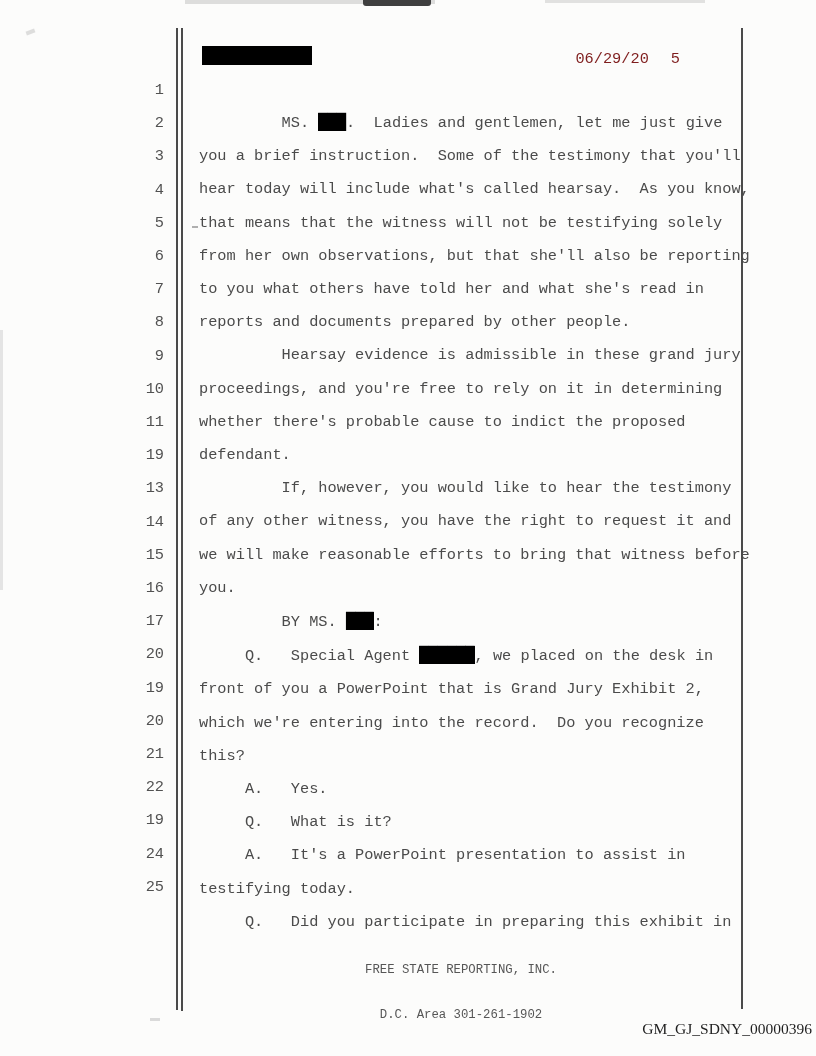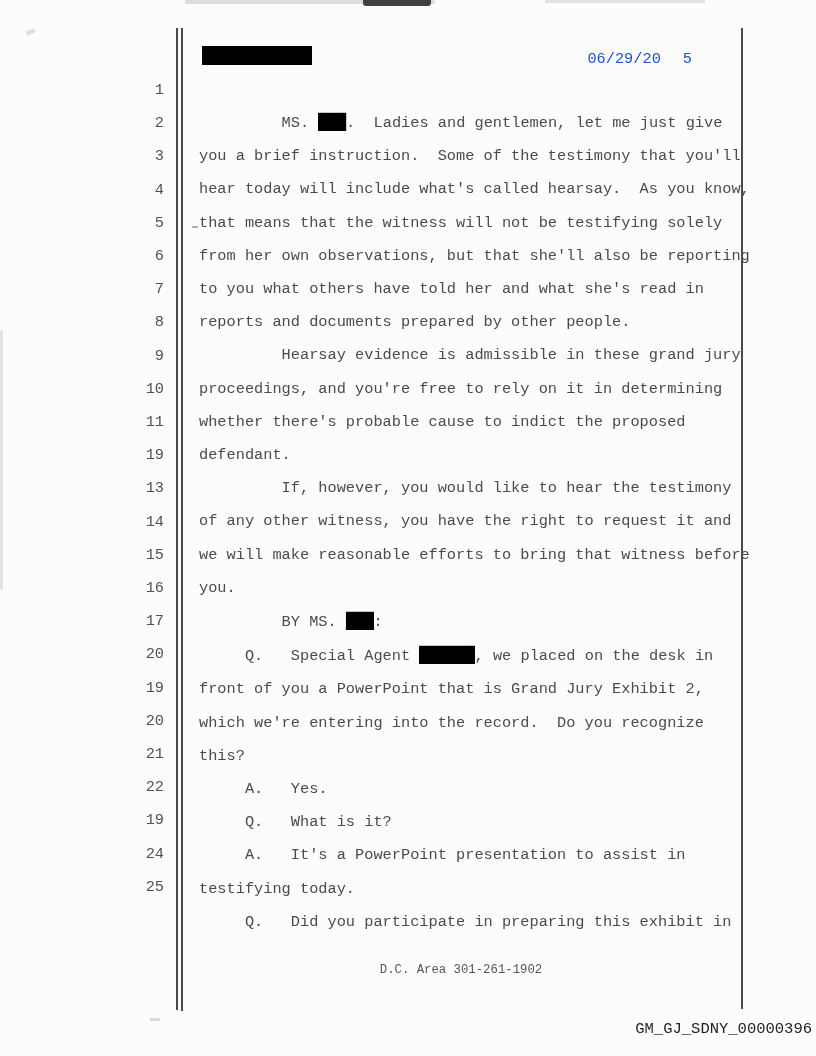--- a/index.html
+++ b/index.html
@@ -12,22 +12,22 @@
     background: #fcfcfb; overflow: hidden;
   }
   
   .rule { position: absolute; background: #4a4a4a; width: 1.5px; z-index: 1; }
   .rule-left-a  { left: 176px; top: 28px; height: 982px; }
   .rule-left-b  { left: 181px; top: 28px; height: 983px; }
   .rule-right   { left: 741px; top: 28px; height: 981px; }
 
   
   .header-date {
-    position: absolute; top: 50px; right: 124px;
-    font-size: 15.3px; color: #1d4ed8; white-space: pre; z-index: 2;
+    position: absolute; top: 50px; right: 136px;
+    font-size: 15.3px; color: #7f1d1d; white-space: pre; z-index: 2;
   }
   .header-date .pgnum { margin-left: 22px; }
   .redaction-bar {
     position: absolute; left: 202px; top: 46px; width: 110px; height: 19px;
     background: #000; z-index: 3;
   }
 
   
   .linenums {
     position: absolute; left: 126px; top: 74px; width: 38px;
@@ -45,21 +45,21 @@
   
   .footer {
     position: absolute; left: 199px; top: 933px; width: 524px; z-index: 2;
     text-align: center; font-size: 12.3px; line-height: 15px;
     color: #565656; white-space: pre;
   }
 
   
   .bates {
     position: absolute; left: 580px; top: 1020px; width: 232px; z-index: 2;
-    text-align: right; font-family: Liberation Mono, monospace;
+    text-align: right; font-family: Liberation Serif, serif;
     font-size: 15.5px; color: #1f1f1f;
   }
 
   
   .artifact { position: absolute; z-index: 0; }
   .art-top-band-a { left: 185px; top: 0; width: 250px; height: 4px; background: #bdbdbd; opacity: .5; }
   .art-top-dark   { left: 363px; top: 0; width: 68px; height: 6px; background: #3f3f3f; border-radius: 0 0 3px 3px; }
   .art-top-band-b { left: 545px; top: 0; width: 160px; height: 3px; background: #c6c6c6; opacity: .5; }
   .art-corner     { left: 26px; top: 30px; width: 9px; height: 4px; background: #d5d5d5; transform: rotate(-20deg); opacity: .8; }
   .art-left-edge  { left: 0; top: 330px; width: 3px; height: 260px; background: #e4e4e4; }
@@ -110,19 +110,20 @@
       <div>21</div>
       <div>22</div>
       <div>19</div>
       <div>24</div>
       <div>25</div>
     </div>
 
   <div class="bodytext" id="bodytext"><div><span>         MS. </span><span class="redact">███</span><span>.  Ladies and gentlemen, let me just give</span></div><div><span>you a brief instruction.  Some of the testimony that you'll</span></div><div><span>hear today will include what's called hearsay.  As you know,</span></div><div><span>that means that the witness will not be testifying solely</span></div><div><span>from her own observations, but that she'll also be reporting</span></div><div><span>to you what others have told her and what she's read in</span></div><div><span>reports and documents prepared by other people.</span></div><div><span>         Hearsay evidence is admissible in these grand jury</span></div><div><span>proceedings, and you're free to rely on it in determining</span></div><div><span>whether there's probable cause to indict the proposed</span></div><div><span>defendant.</span></div><div><span>         If, however, you would like to hear the testimony</span></div><div><span>of any other witness, you have the right to request it and</span></div><div><span>we will make reasonable efforts to bring that witness before</span></div><div><span>you.</span></div><div><span>         BY MS. </span><span class="redact">███</span><span>:</span></div><div><span>     Q.   Special Agent </span><span class="redact">██████</span><span>, we placed on the desk in</span></div><div><span>front of you a PowerPoint that is Grand Jury Exhibit 2,</span></div><div><span>which we're entering into the record.  Do you recognize</span></div><div><span>this?</span></div><div><span>     A.   Yes.</span></div><div><span>     Q.   What is it?</span></div><div><span>     A.   It's a PowerPoint presentation to assist in</span></div><div><span>testifying today.</span></div><div><span>     Q.   Did you participate in preparing this exhibit in</span></div></div>
 
   <div class="footer">
+    <div>FREE STATE REPORTING, INC.</div>
     <div>D.C. Area 301-261-1902</div>
     
   </div>
 
   <div class="bates">GM_GJ_SDNY_00000396</div>
 
 </div>
 
 </body></html>

